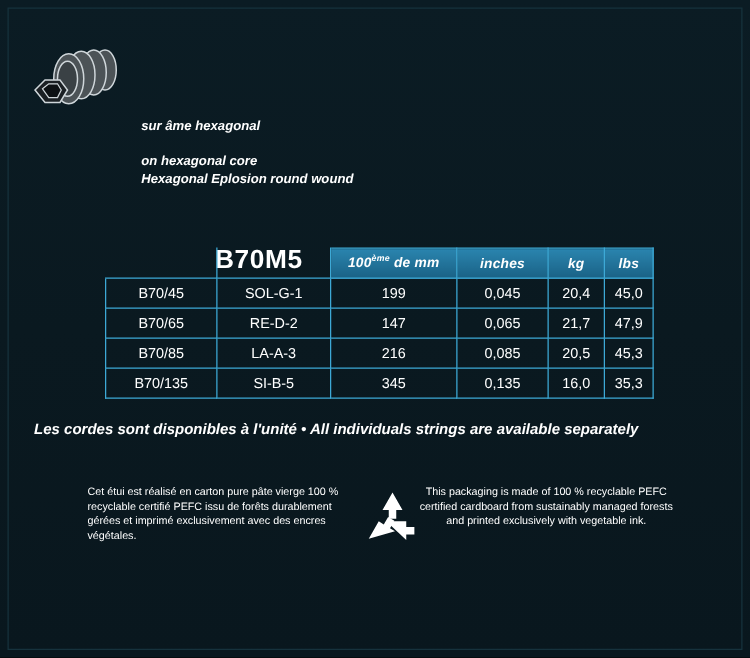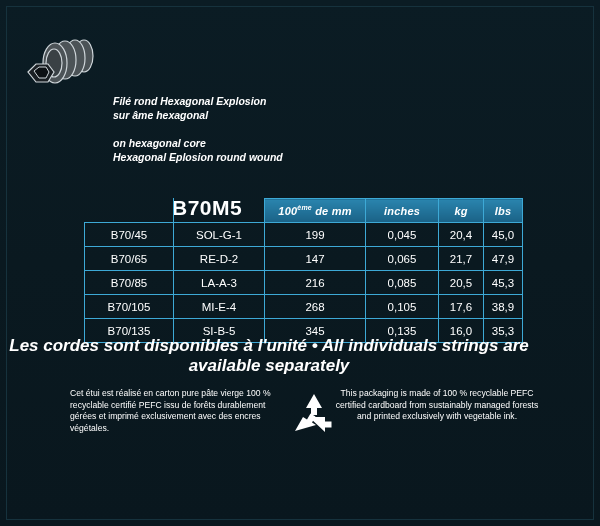--- a/index.html
+++ b/index.html
@@ -124,21 +124,21 @@
   .col-lbs { width: 38px; }
 
   
   .tagline {
     position: absolute;
     left: 0;
     top: 336px;
     width: 538px;
     text-align: center;
     color: #ffffff;
-    font-size: 17px;
+    font-size: 12px;
     font-weight: bold;
     font-style: italic;
   }
 
   
   .eco {
     position: absolute;
     left: 70px;
     top: 388px;
     width: 470px;
@@ -189,21 +189,20 @@
       <g stroke="#cfd6da" stroke-width="1.2" fill="#3a4145">
         <ellipse cx="36" cy="33" rx="8" ry="14"></ellipse>
       </g>
       <polygon points="10,42 18,34 30,34 36,42 30,52 18,52" fill="#1b2024" stroke="#cfd6da" stroke-width="1.2"></polygon>
       <polygon points="16,41 21,37 28,37 31,42 28,48 21,48" fill="#0d1114" stroke="#cfd6da" stroke-width="1"></polygon>
     </svg>
   </div>
 
   <div class="desc-block">
     <div class="desc-fr">
-      <div>Filé rond Hexagonal Explosion</div>
       <div>sur âme hexagonal</div>
     </div>
     <div class="desc-en">
       <div>on hexagonal core</div>
       <div>Hexagonal Eplosion round wound</div>
     </div>
   </div>
 
   <div class="model-title">B70M5</div>
 
@@ -238,28 +237,20 @@
           <td>21,7</td>
           <td>47,9</td>
         </tr>
         <tr>
           <td>B70/85</td>
           <td>LA-A-3</td>
           <td>216</td>
           <td>0,085</td>
           <td>20,5</td>
           <td>45,3</td>
-        </tr>
-        <tr>
-          <td>B70/105</td>
-          <td>MI-E-4</td>
-          <td>268</td>
-          <td>0,105</td>
-          <td>17,6</td>
-          <td>38,9</td>
         </tr>
         <tr>
           <td>B70/135</td>
           <td>SI-B-5</td>
           <td>345</td>
           <td>0,135</td>
           <td>16,0</td>
           <td>35,3</td>
         </tr>
       </tbody>

